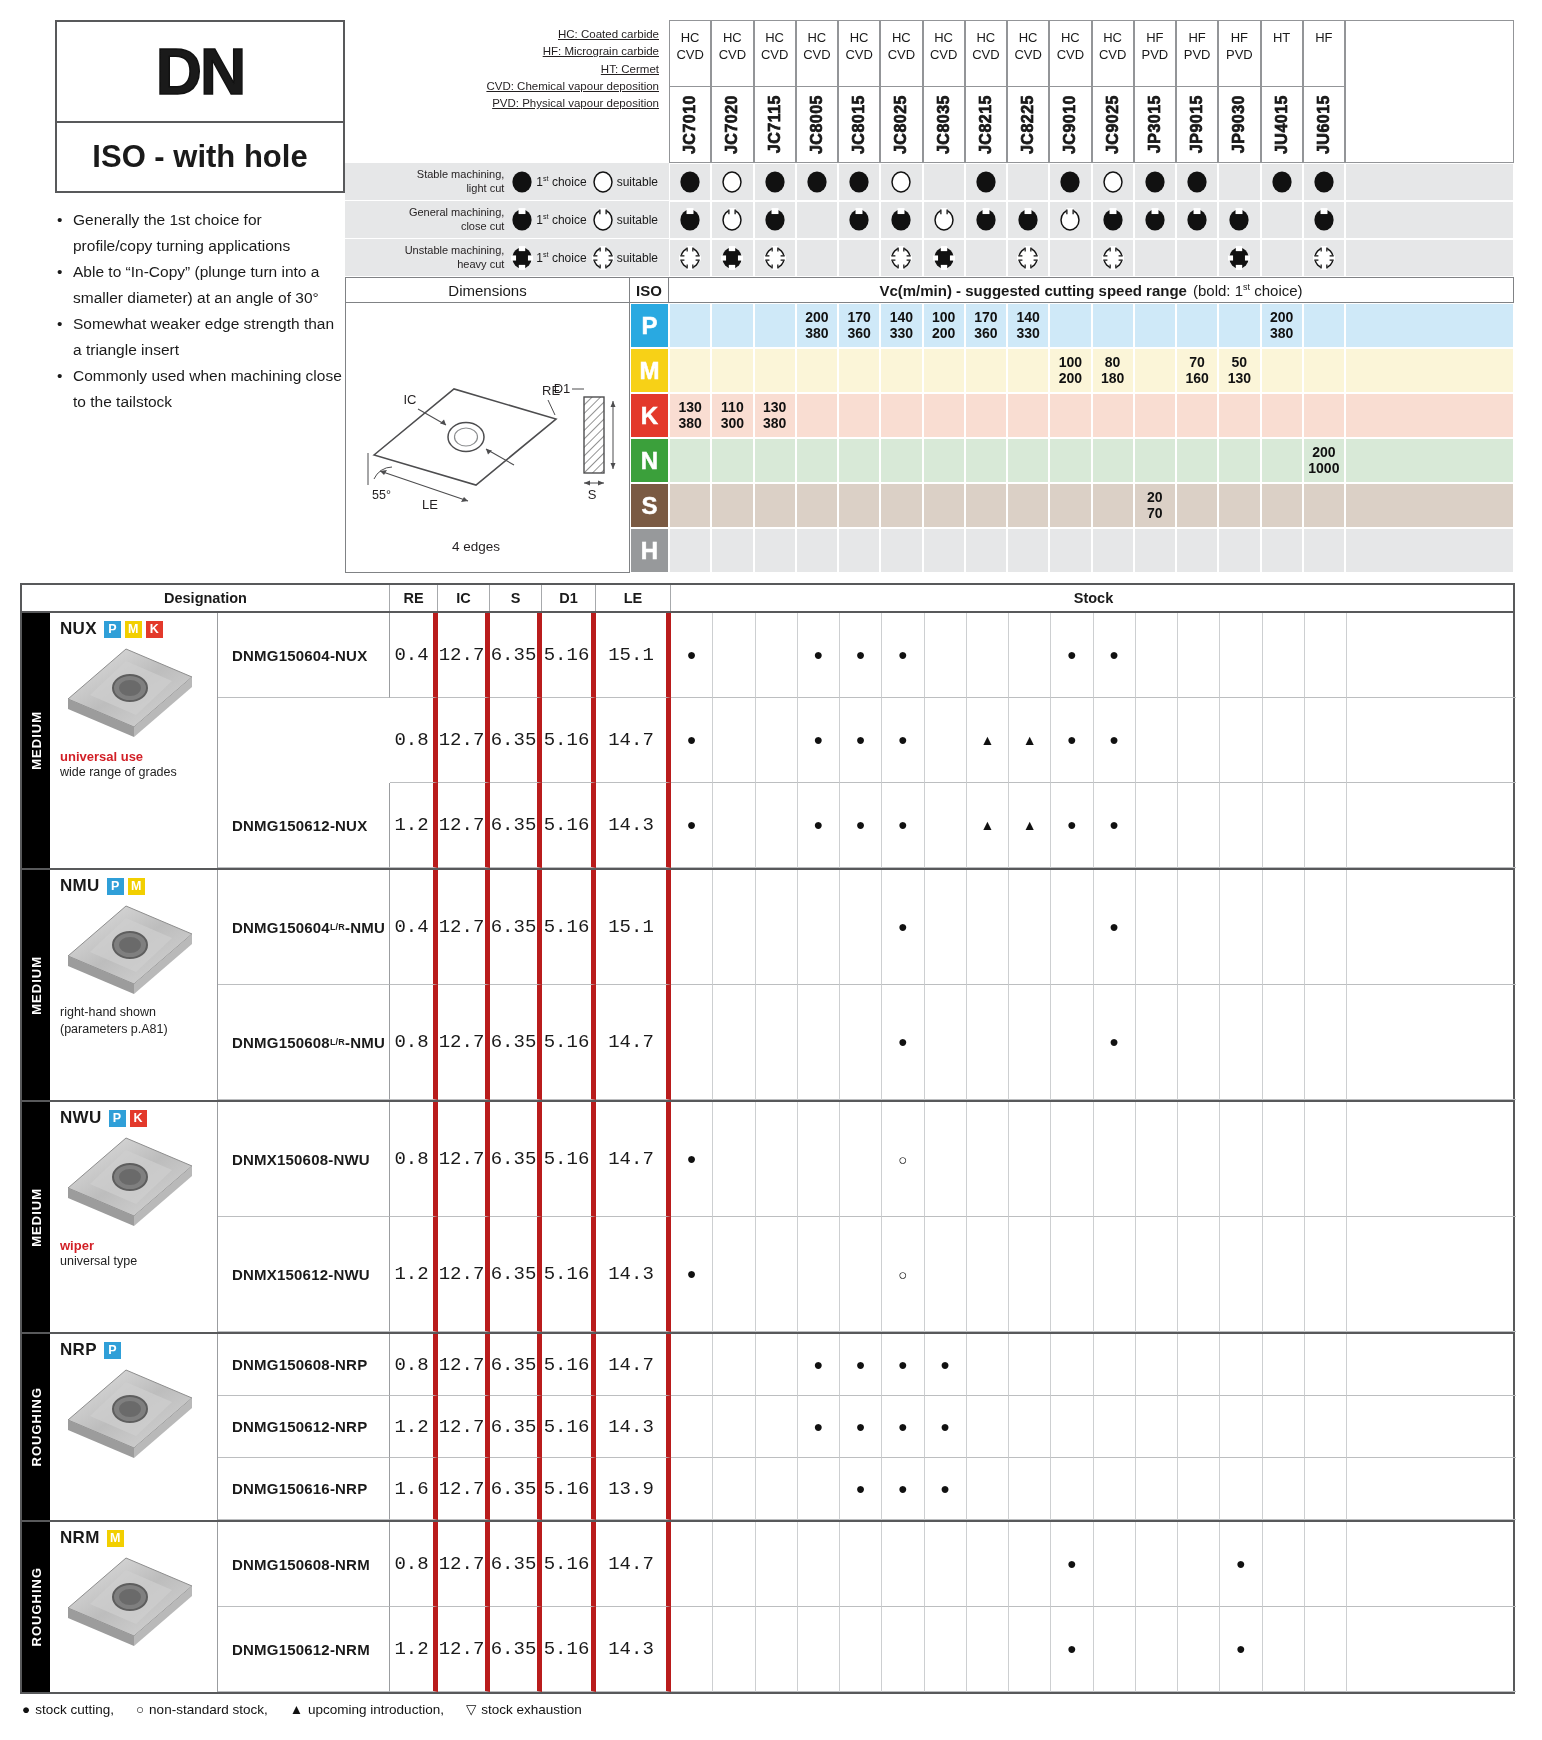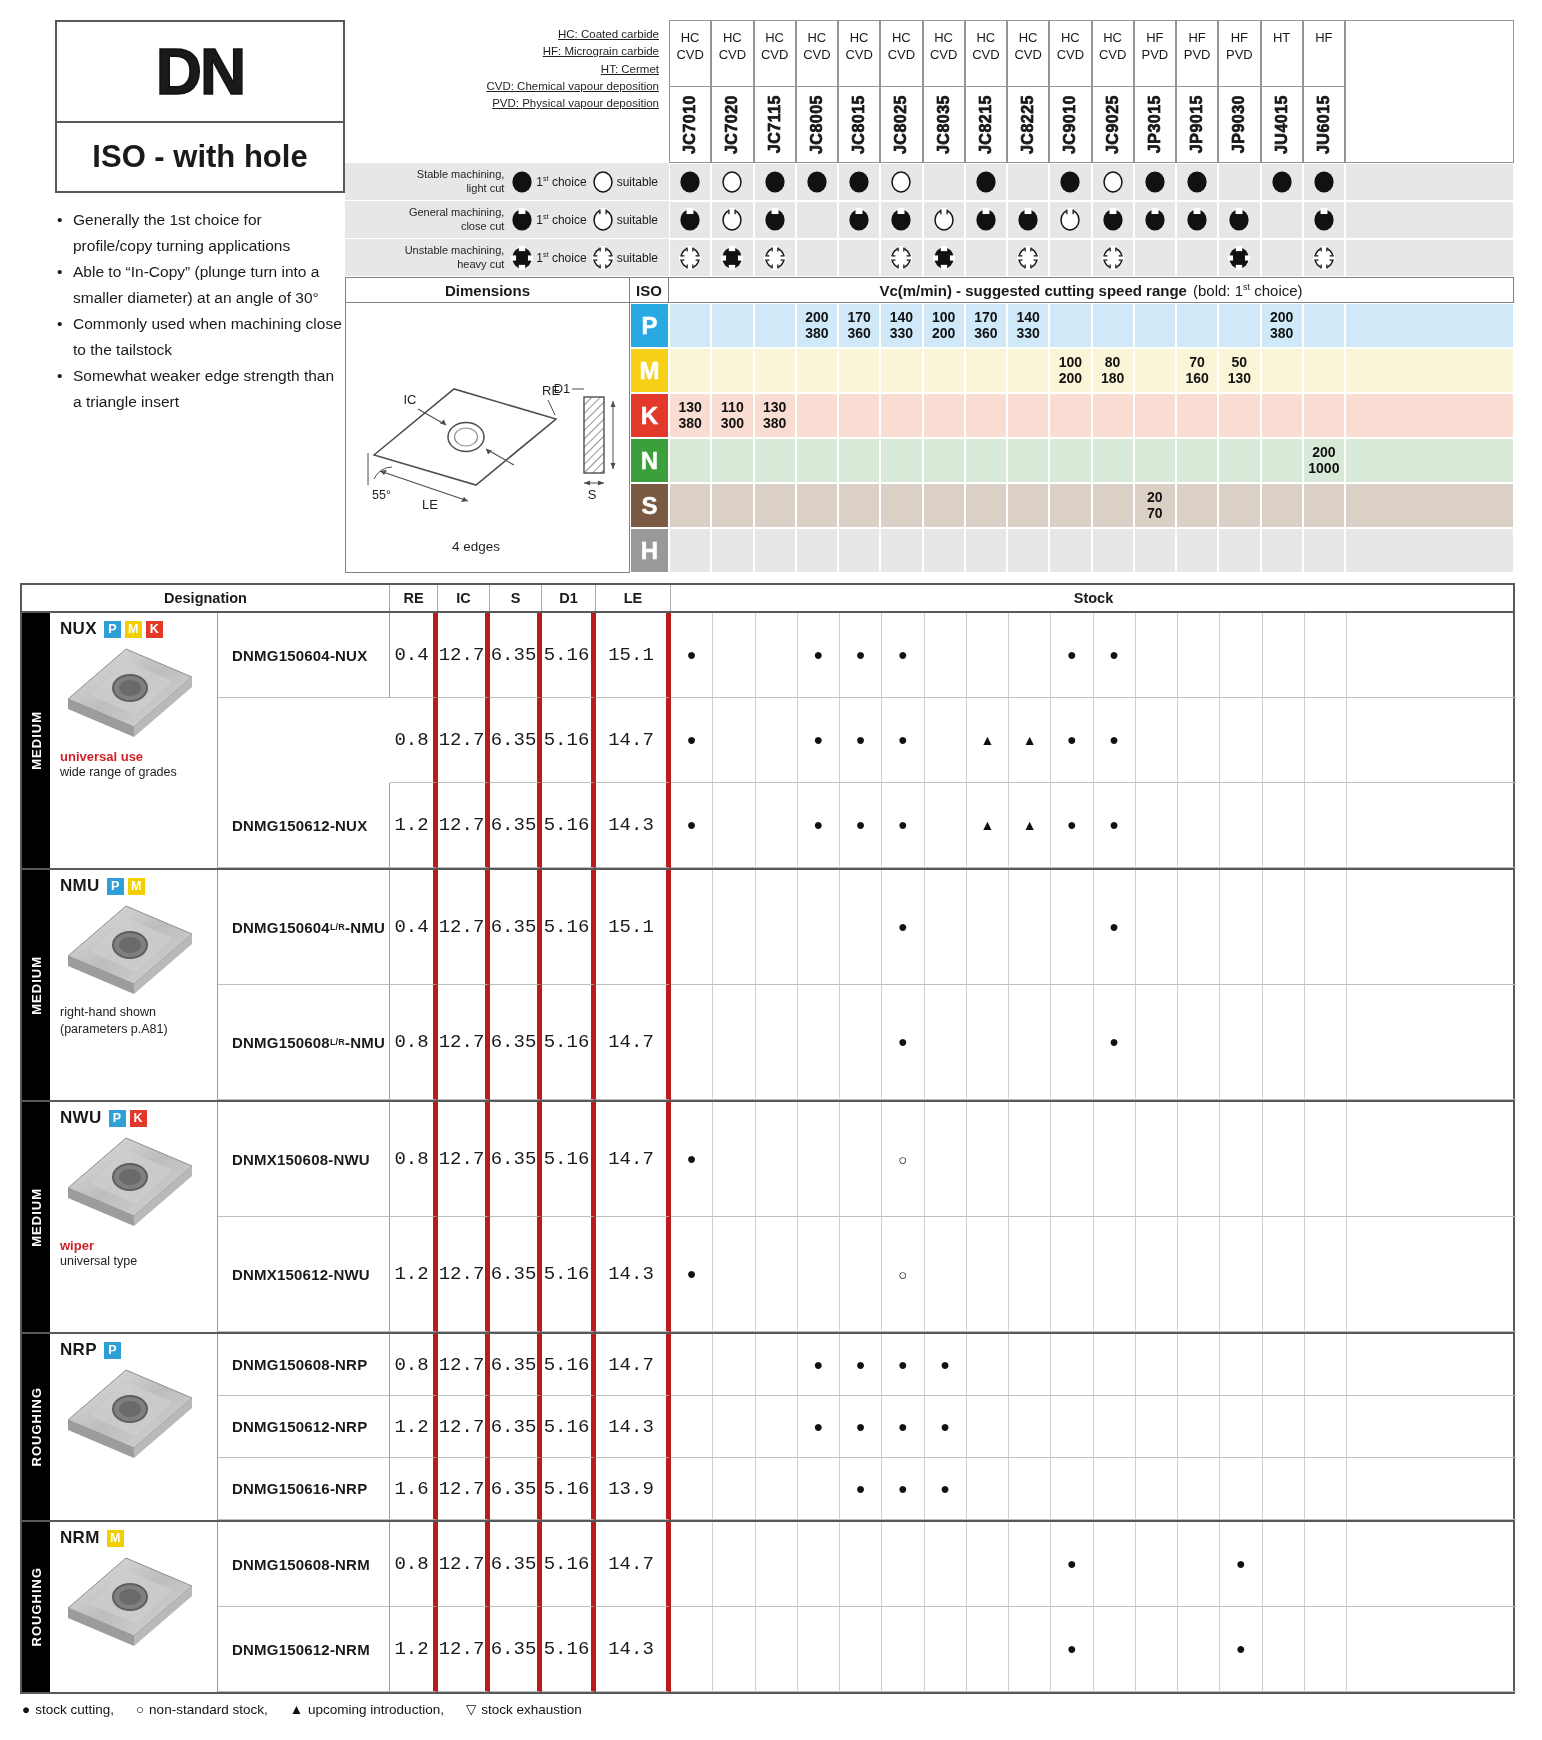--- a/index.html
+++ b/index.html
@@ -40,21 +40,21 @@
   .grade-name { flex:1; display:flex; align-items:center; justify-content:center; }
   .vtext { writing-mode:vertical-rl; transform:rotate(180deg); }
   .grade-name .vtext { font-weight:800; font-size:16px; letter-spacing:.5px; -webkit-text-stroke:.7px #111; }
   .mach-legend { grid-column:1 / 3; background:#e6e7e8; display:flex; align-items:center;
     justify-content:flex-end; padding-right:6px; border-bottom:1px solid #fff; }
   .mach-label { font-size:11px; line-height:1.2; text-align:right; margin-right:7px; color:#231f20; }
   .mach-key { font-size:12px; margin:0 5px 0 3px; white-space:nowrap; }
   .suit-cell { background:#e6e7e8; border:1px solid #fff; display:flex; align-items:center; justify-content:center; }
   .icon { display:inline-flex; }
   .dim-header { grid-column:1; grid-row:5; border:1px solid #808285; display:flex; align-items:center;
-    justify-content:center; font-weight:700; font-size:15px; background:#fff; }
+    justify-content:center; font-weight:400; font-size:15px; background:#fff; }
   .iso-header { grid-column:2; grid-row:5; border:1px solid #808285; border-left:none; display:flex;
     align-items:center; justify-content:center; font-weight:700; font-size:15px; background:#fff; }
   .vc-header { grid-column:3 / 20; grid-row:5; border-top:1px solid #808285; border-bottom:1px solid #808285;
     border-right:1px solid #808285; display:flex; align-items:center; justify-content:center; font-size:15px; background:#fff; }
   .vc-header b { font-weight:700; margin-right:6px; }
   .dim-diagram { grid-column:1; grid-row:6 / 12; border:1px solid #808285; border-top:none; background:#fff; position:relative; }
   .iso-label { display:flex; align-items:center; justify-content:center; border:1px solid #fff;
     color:#fff; font-weight:800; font-size:24px; -webkit-text-stroke:.5px #fff; }
   .vc-cell { display:flex; flex-direction:column; align-items:center; justify-content:center;
     border:1px solid #fff; font-weight:700; font-size:14px; line-height:1.12; color:#111; }
@@ -96,22 +96,22 @@
 <body>
 
 <div class="page">
   <div class="top">
     <div class="left-panel">
       <div class="dn-box">DN</div>
       <div class="iso-box">ISO - with hole</div>
       <ul class="bullets" id="bullets">
           <li>Generally the 1st choice for profile/copy turning applications</li>
           <li>Able to “In-Copy” (plunge turn into a smaller diameter) at an angle of 30°</li>
+          <li>Somewhat weaker edge strength than a triangle insert</li>
           <li>Commonly used when machining close to the tailstock</li>
-          <li>Somewhat weaker edge strength than a triangle insert</li>
         </ul>
     </div>
     <div class="grades-grid" id="grades-grid">
         <div class="abbr-legend" style="grid-area: 1 / 1 / auto / 3; text-decoration: underline;">
           <div>HC: Coated carbide</div>
           <div>HF: Micrograin carbide</div>
           <div>HT: Cermet</div>
           <div>CVD: Chemical vapour deposition</div>
           <div>PVD: Physical vapour deposition</div>
         </div>

